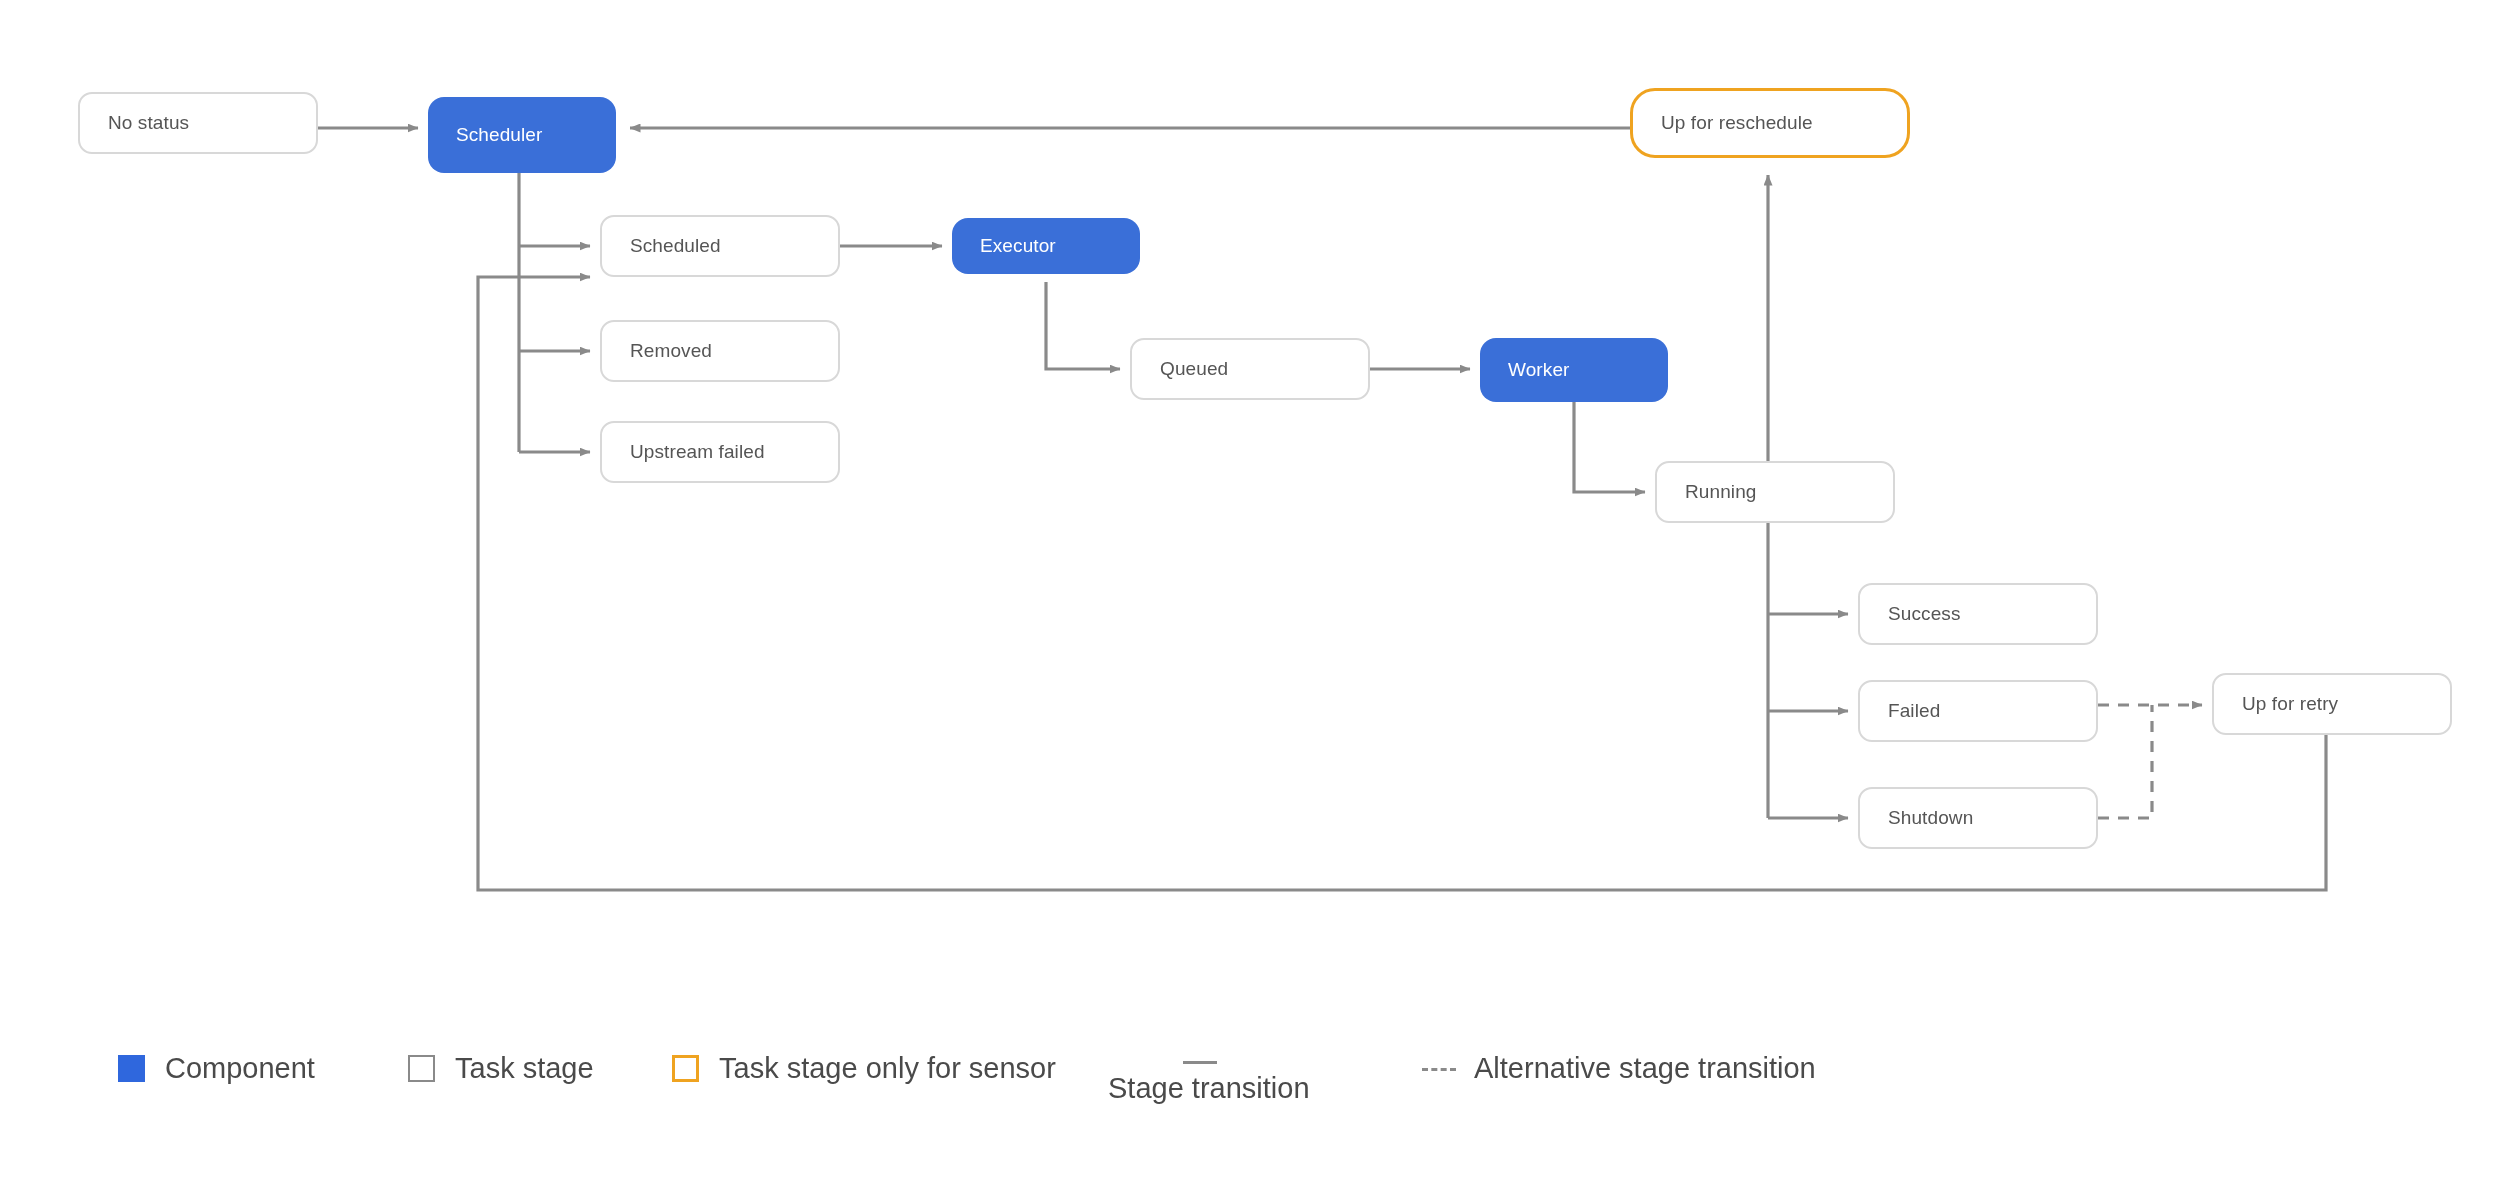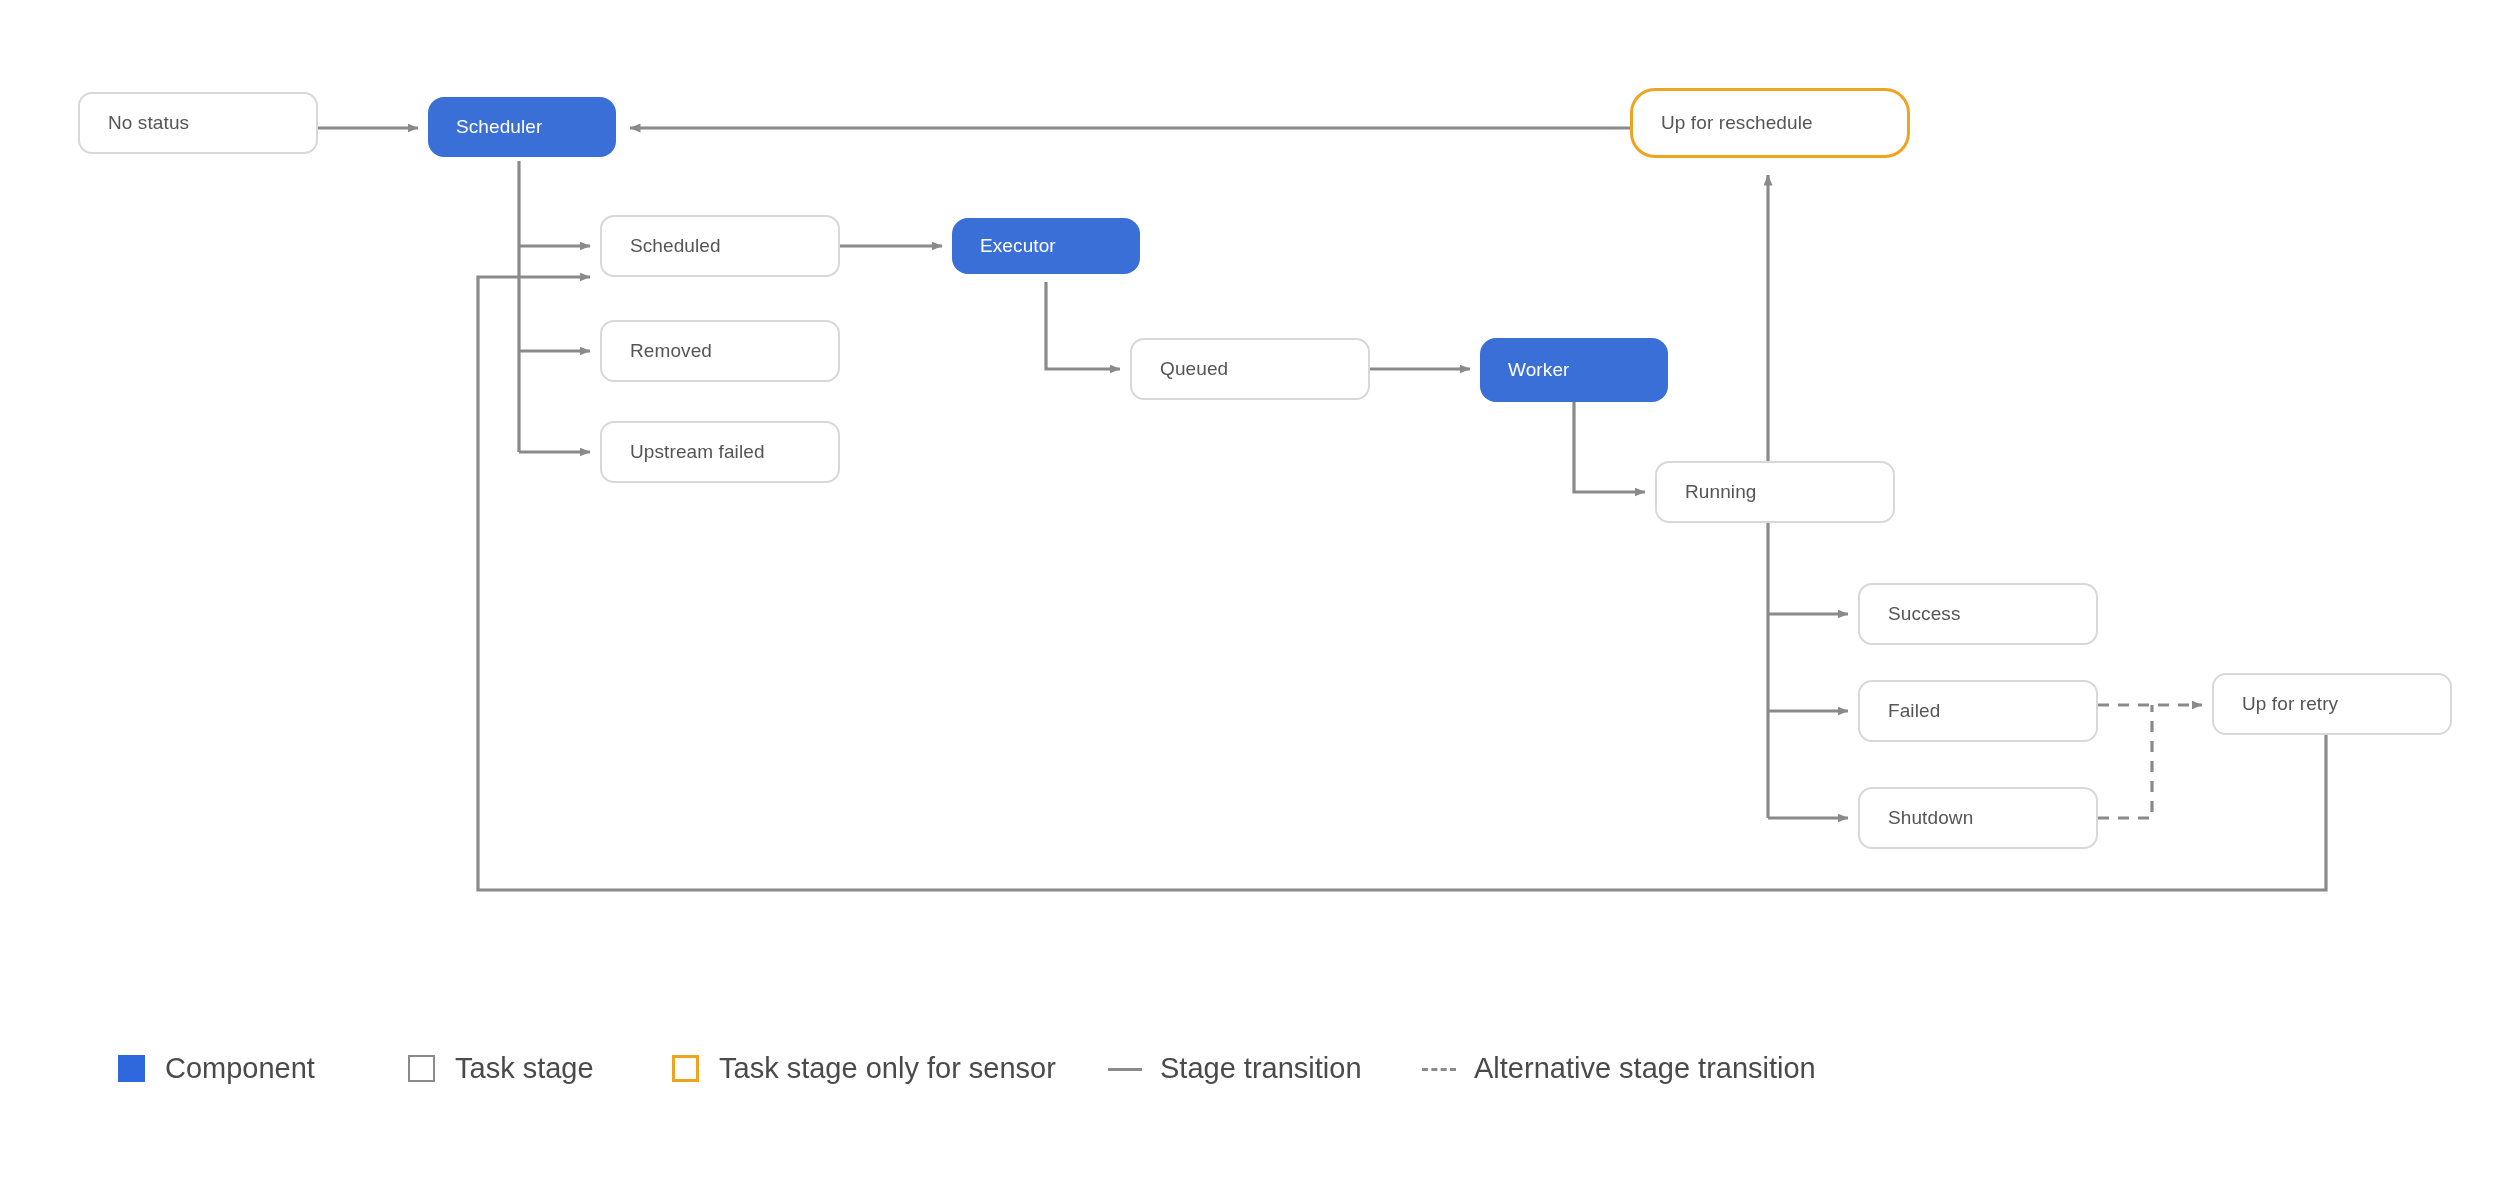--- a/index.html
+++ b/index.html
@@ -148,21 +148,21 @@
   <g stroke="#8a8a8a" stroke-width="3.2" fill="none">
 
     <path d="M2326,735 L2326,890 L478,890 L478,277 L590,277" marker-end="url(#arrow)"></path>
   </g>
 </svg>
 
 <div id="nodes-layer">
     <div class="node stage" style="left: 78px; top: 92px; width: 240px; height: 62px;">
       <span>No status</span>
     </div>
-    <div class="node component" style="left: 428px; top: 97px; width: 188px; height: 60px;">
+    <div class="node component" style="left: 428px; top: 97px; width: 188px; height: 76px;">
       <span>Scheduler</span>
     </div>
     <div class="node sensor" style="left: 1630px; top: 88px; width: 280px; height: 70px; border-radius: 25px;">
       <span>Up for reschedule</span>
     </div>
     <div class="node stage" style="left: 600px; top: 215px; width: 240px; height: 62px;">
       <span>Scheduled</span>
     </div>
     <div class="node component" style="left: 952px; top: 218px; width: 188px; height: 56px;">
       <span>Executor</span>
@@ -202,21 +202,21 @@
       <span>Component</span>
     </div>
     <div class="legend-item" style="left: 408px; top: 32px;">
       <span class="swatch outline-gray"></span>
       <span>Task stage</span>
     </div>
     <div class="legend-item" style="left: 672px; top: 32px;">
       <span class="swatch outline-orange"></span>
       <span>Task stage only for sensor</span>
     </div>
-    <div class="legend-item" style="left: 1108px; top: 32px;">
+    <div class="legend-item" style="left: 1108px; top: 32px; flex-direction: column;">
       <span class="line-swatch"></span>
       <span>Stage transition</span>
     </div>
     <div class="legend-item" style="left: 1422px; top: 32px;">
       <span class="line-swatch dashed"></span>
       <span>Alternative stage transition</span>
     </div>
   </div>
 
 </body></html>

